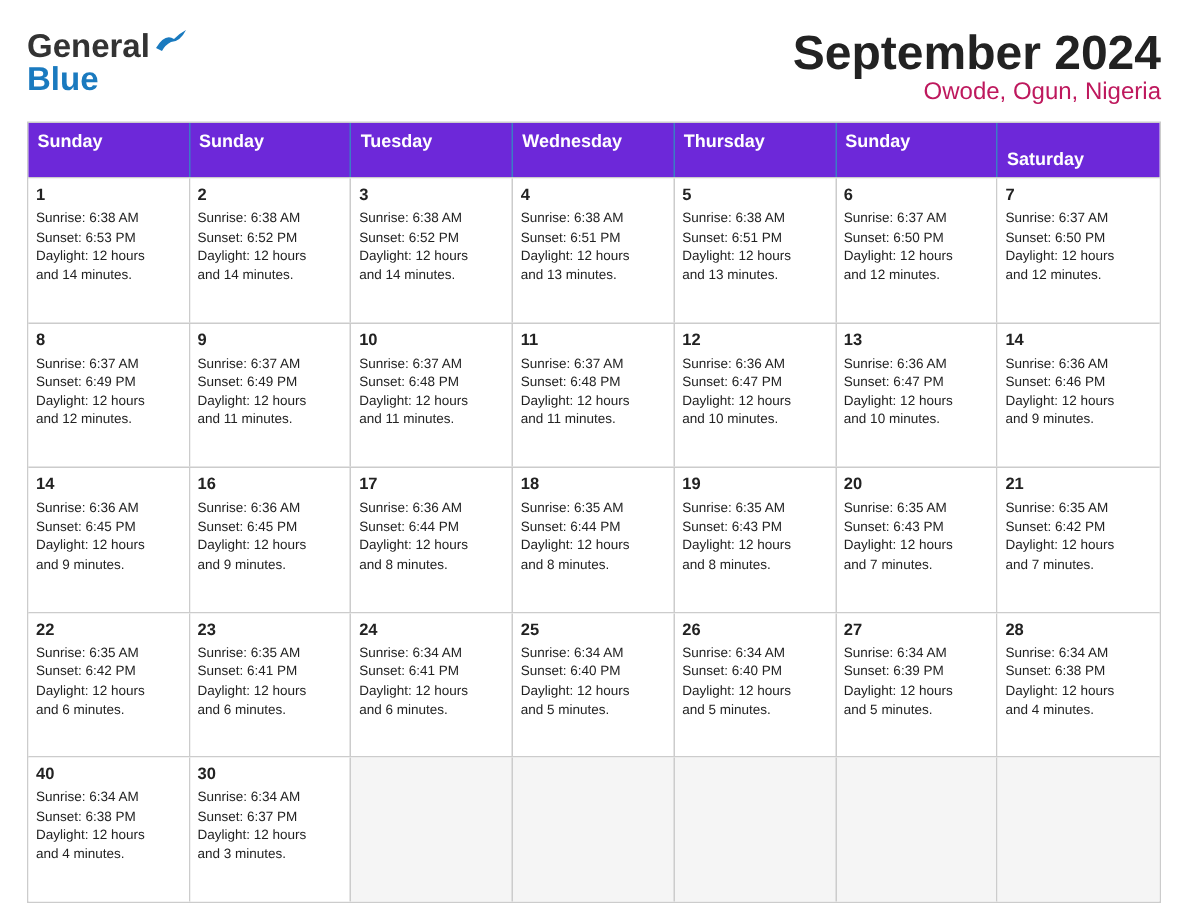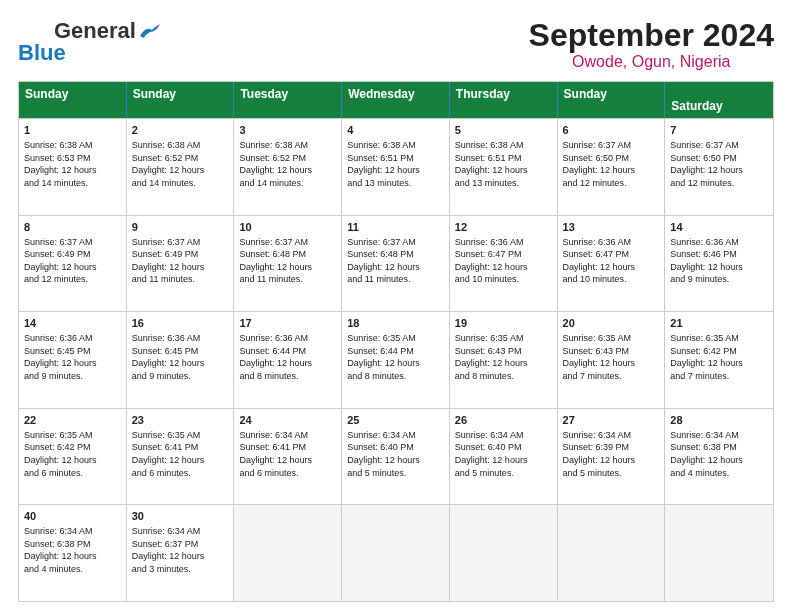--- a/index.html
+++ b/index.html
@@ -23,25 +23,24 @@
       align-items: flex-start;
       margin-bottom: 10px;
     }
     .logo {
       display: flex;
       flex-direction: column;
       align-items: flex-start;
     }
     .logo-row {
       display: flex;
-      align-items: center;
-      margin-left: 36px;
+      align-items: flex-start;
     }
     .title-block {
-      text-align: center;
+      text-align: right;
     }
     .title-block h1 {
       font-size: 32px;
       font-weight: bold;
       color: #222;
       line-height: 1.1;
     }
     .title-block h2 {
       font-size: 16px;
       font-weight: normal;
@@ -49,21 +48,21 @@
     }
     .calendar {
       flex: 1;
       display: flex;
       flex-direction: column;
       border: 1px solid #ccc;
     }
     .cal-header {
       display: grid;
       grid-template-columns: repeat(7, 1fr);
-      background: #15803d;
+      background: #6d28d9;
     }
     .cal-header-cell {
       color: #fff;
       font-size: 12px;
       font-weight: bold;
       padding: 5px 6px;
       border-right: 1px solid #3a7dc5;
     }
     .cal-header-cell:last-child { border-right: none; margin-top: 12px; }
     .cal-body {

